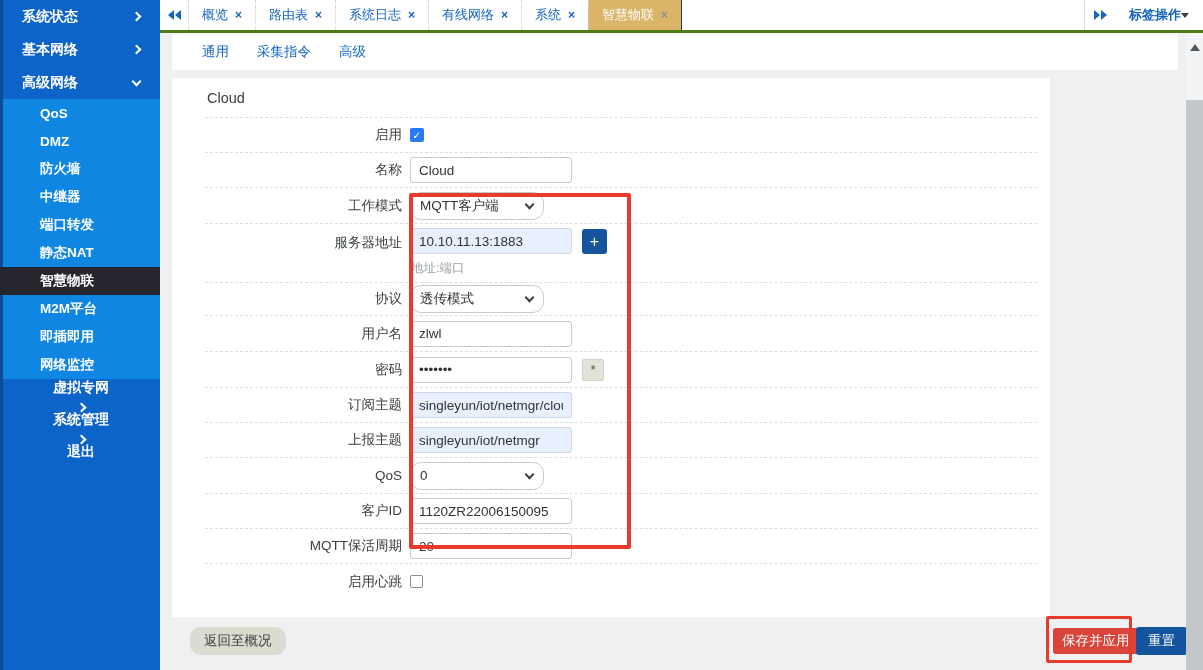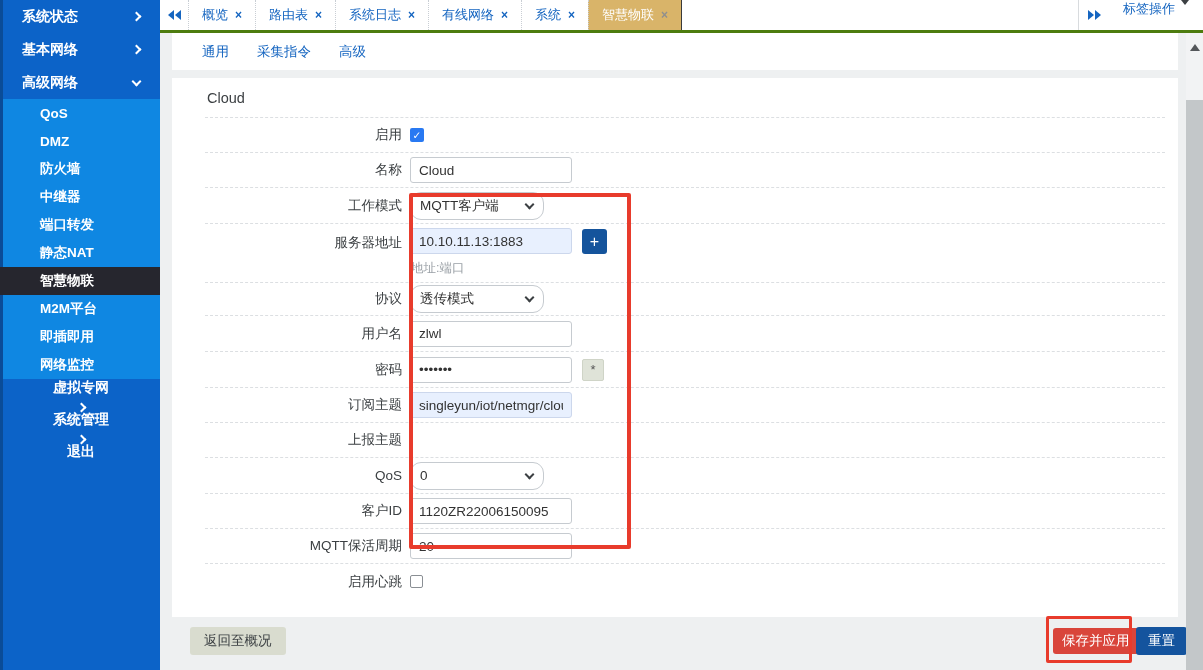--- a/index.html
+++ b/index.html
@@ -29,31 +29,31 @@
   .tri.left  { border-right:6px solid #1565c0; }
   .tri.right { border-left:6px solid #1565c0; }
   .tri + .tri { margin-left:1px; }
   .tab { display:flex; align-items:center; gap:7px; padding:0 13px; color:#1565c0; font-size:13px;
       border-left:1px dotted #c9ced4; cursor:pointer; white-space:nowrap; }
   .tab .x { color:#1565c0; font-weight:bold; font-size:12px; line-height:1; }
   .tab.active { background:#d9b469; color:#fff; border-left:1px dotted #c9ced4; border-right:1px solid #3a3a3a; }
   .tab.active .x { color:#8f8f8f; }
   .tabbar-right { margin-left:auto; display:flex; align-items:stretch; }
   .vsep { border-left:1px solid #d8dbde; }
-  .tab-ops { display:flex; gap:6px; padding:0 14px; color:#1565c0; font-size:13px; cursor:pointer; }
+  .tab-ops { display:flex; align-items:center; gap:0; padding:0 14px; color:#1565c0; font-size:13px; cursor:pointer;font-weight:bold; }
   .caret-down { width:0; height:0; border-left:4px solid transparent; border-right:4px solid transparent;
       border-top:5px solid #3c4043; }
 
   
   .subtab-strip { position:absolute; left:172px; top:33px; width:1006px; height:37px; background:#fff;
       display:flex; align-items:center; padding-left:30px; gap:28px; z-index:3; }
   .subtab { color:#1565c0; font-size:13.5px; cursor:pointer; }
 
   
-  .card { position:absolute; left:172px; top:78px; width:1006px; height:539px; background:#fff; z-index:3; }
+  .card { position:absolute; left:172px; top:78px; width:878px; height:539px; background:#fff; z-index:3; }
   .card-title { height:39px; display:flex; align-items:center; padding-left:35px; color:#3c4043; font-size:14.5px; }
   .frow { display:flex; align-items:center; margin:0 13px 0 33px; border-top:1px dashed #dcdfe2; height:35px; }
   .frow.h36 { height:36px; }
   .frow.tall { height:59px; align-items:flex-start; }
   .frow.tall .flabel { padding-top:10px; }
   .flabel { width:205px; flex:none; text-align:right; padding-right:8px; color:#3c4043; font-size:13.5px; }
   .ctrl { display:flex; align-items:center; }
   .ctrl-stack { display:flex; flex-direction:column; padding-top:4px; }
   .tin { width:162px; height:26px; border:1px solid #c6cbd0; border-radius:3px; padding:0 8px;
       font-size:13.5px; color:#333; background:#fff; font-family:inherit; outline:none; }
@@ -69,21 +69,21 @@
       border-radius:2px; color:#555; font-size:13px; line-height:18px; text-align:center; cursor:pointer; font-family:inherit; }
   .hint { color:#9aa0a6; font-size:12.5px; margin-top:6px; padding-left:1px; }
   .cb { width:14px; height:14px; border-radius:2px; display:inline-flex; align-items:center;
       justify-content:center; cursor:pointer; }
   .cb.checked { background:#2979f2; color:#fff; font-size:10.5px; font-weight:bold; }
   .cb.unchecked { width:13px; height:13px; background:#fff; border:1px solid #8a8f94; }
 
   
   .btn { position:absolute; border:none; border-radius:3px; font-size:13.5px; cursor:pointer;
       font-family:inherit; z-index:6; }
-  .btn-back  { left:190px; top:627px; height:28px; padding:0 14px; background:#d9dccf; color:#3c4043; }
+  .btn-back  { left:190px; top:627px; height:28px; padding:0 14px; background:#d9dccf; color:#3c4043;border-radius:11px; }
   .btn-save  { left:1053px; top:628px; height:26px; padding:0 9px;  background:#d9453b; color:#fff; }
   .btn-reset { left:1136px; top:627px; height:28px; padding:0 12px; background:#14549e; color:#fff; }
 
   
   .anno { position:absolute; border:4px solid #e83b2c; border-radius:2px; pointer-events:none; z-index:50; }
   .anno-form { left:409px; top:193px; width:222px; height:356px; }
   .anno-save { left:1046px; top:616px; width:86px; height:47px; border-width:3px; }
 
   
   .scrollbar { position:absolute; left:1186px; top:33px; width:17px; height:637px; background:#f2f3f4; z-index:8; }
@@ -249,20 +249,23 @@
 
     <div class="frow">
       <span class="flabel">订阅主题</span>
       <span class="ctrl">
         <input class="tin fillblue" value="singleyun/iot/netmgr/cloud" style="">
       </span>
     </div>
 
     <div class="frow">
       <span class="flabel">上报主题</span>
+      <span class="ctrl">
+        <input class="tin fillblue" value="singleyun/iot/netmgr" style="">
+      </span>
     </div>
 
     <div class="frow h36">
       <span class="flabel">QoS</span>
       <span class="ctrl">
         <span class="fsel">
           <span>0</span>
           <span class="sel-chev"></span>
         </span>
       </span>

